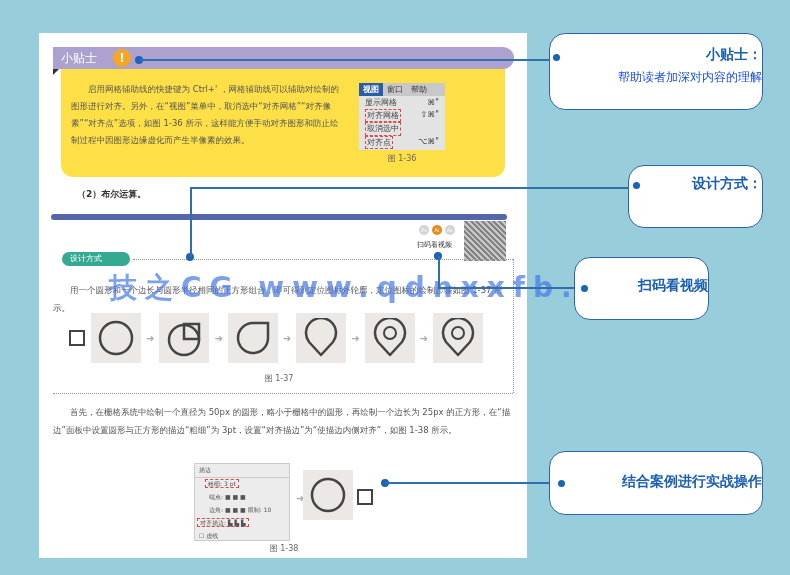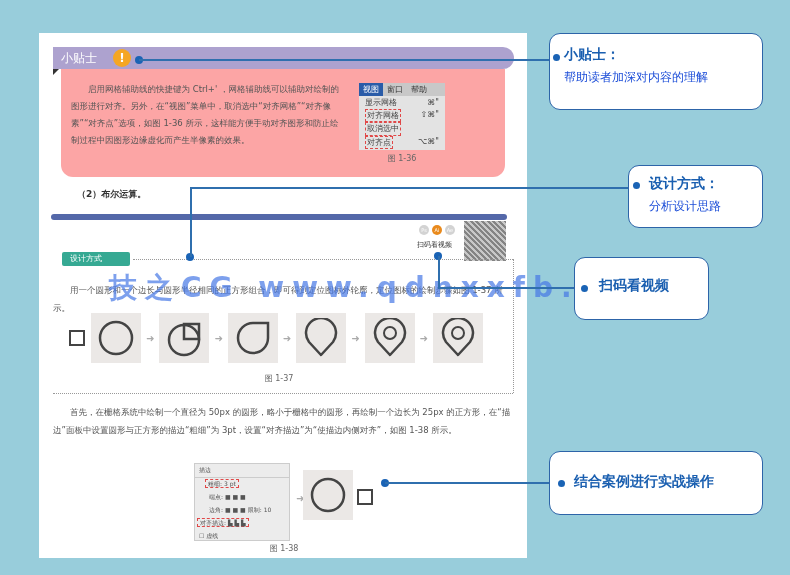--- a/index.html
+++ b/index.html
@@ -6,61 +6,61 @@
   body { width: 790px; height: 575px; background: #98cddb; position: relative; overflow: hidden;
          font-family: "DejaVu Sans", "Liberation Sans", sans-serif; }
   .page { position: absolute; left: 39px; top: 33px; width: 488px; height: 525px; background: #ffffff; }
   .abs { position: absolute; }
 
   
   .tip-bar { left: 14px; top: 14px; width: 461px; height: 22px; background: #ada2cf; border-radius: 0 11px 11px 0; padding-left: 32px; }
   .tip-title { left: 8px; top: 3px; color: #fff; font-size: 12px; }
   .bulb { left: 60px; top: 2px; width: 18px; height: 18px; border-radius: 50%; background: #f5a623; color: #fff; font-size: 12px; font-weight: bold; text-align: center; line-height: 18px; }
   .tip-corner { left: 14px; top: 36px; width: 0; height: 0; border-top: 6px solid #333; border-right: 6px solid transparent; }
-  .tip-body { left: 22px; top: 36px; width: 444px; height: 108px; background: #fca5a5; border-radius: 0 0 12px 12px; }
+  .tip-body { left: 22px; top: 36px; width: 444px; height: 108px; background: #fde047; border-radius: 0 0 12px 12px; }
   .tip-text { left: 10px; top: 12px; width: 270px; font-size: 8.5px; line-height: 17px; color: #555; text-indent: 2em; }
 
   .menu { left: 298px; top: 14px; width: 86px; }
   .menu-bar { display: flex; background: #c8c8c8; height: 13px; font-size: 8px; line-height: 13px; }
   .menu-bar span { padding: 0 4px; color: #333; }
-  .menu-bar span.active { background: #2a5ca8; color: #fff; }
+  .menu-bar span.active { background: #2a5ca8; color: #fff; font-weight: bold; }
   .menu-list { background: #e3e3e3; padding: 1px 0; }
   .menu-row { display: flex; justify-content: space-between; font-size: 8px; line-height: 11.5px; padding: 0 6px; color: #444; }
   .menu-row .lbl.boxed { border: 1px dashed #e04848; padding: 0 1px; }
   .fig-cap { font-size: 8px; color: #666; text-align: center; }
 
   .section-num { left: 38px; top: 155px; font-size: 9px; font-weight: bold; color: #333; }
 
   .case-bar { left: 12px; top: 181px; width: 456px; height: 6px; background: #5468a9; border-radius: 3px; }
   .case-pill { left: 12px; top: 182px; width: 128px; height: 22px; background: #5468a9; border-radius: 11px; }
   .case-title { left: 12px; top: 3px; color: #fff; font-size: 12px; }
   .case-arrow { left: 98px; top: 3px; width: 16px; height: 16px; border-radius: 50%; background: #9fcc9a; color: #222; font-size: 8px; text-align: center; line-height: 16px; }
 
   .app-icons { left: 380px; top: 192px; display: flex; gap: 3px; }
   .app-icon { width: 10px; height: 10px; border-radius: 50%; background: #d3d3d3; font-size: 5px; color: #fff; text-align: center; line-height: 10px; }
   .app-icon.ai { background: #e98a1d; }
   .scan-label { left: 378px; top: 207px; font-size: 7px; color: #333; }
   .qr { left: 425px; top: 188px; width: 42px; height: 40px;
         background: repeating-linear-gradient(45deg,#666 0 2px,#bbb 2px 4px), #999; opacity: .8; }
 
-  .design-pill { left: 23px; top: 219px; width: 68px; height: 14px; background: #36a993; border-radius: 2px; color: #fff; font-size: 8px; line-height: 14px; padding-left: 8px; }
+  .design-pill { left: 23px; top: 219px; width: 68px; height: 14px; background: #36a993; border-radius: 7px; color: #fff; font-size: 8px; line-height: 14px; padding-left: 8px; }
   .dotted-h { border-top: 1px dotted #999; }
   .dotted-v { border-left: 1px dotted #999; }
   .body-text { font-size: 8.5px; color: #555; line-height: 18px; text-indent: 2em; }
 
   .steps { left: 30px; top: 280px; display: flex; align-items: center; }
   .sq-small { width: 16px; height: 16px; border: 2px solid #444; margin-right: 6px; }
   .frame { width: 50px; height: 50px; background: #ebe8e6; display: flex; align-items: center; justify-content: center; }
   .arrow-g { color: #aaa; font-size: 10px; margin: 0 5px; }
 
   .watermark { left: 70px; top: 236px; font-size: 28px; font-weight: bold; color: rgba(70,120,230,.7); letter-spacing: 8px; white-space: nowrap; }
 
   .panel { left: 155px; top: 430px; width: 96px; height: 78px; background: #ececec; border: 1px solid #ccc; font-size: 6px; color: #555; }
 
-  .callout { position: absolute; background: #fff; border: 1.5px solid #2d64a8; border-radius: 11px; }
+  .callout { position: absolute; background: #fff; border: 1.5px solid #2d64a8; border-radius: 16px; text-align: right; }
   .callout .dot { position: absolute; width: 7px; height: 7px; border-radius: 50%; background: #1a63b5; }
   .callout-title { font-weight: bold; color: #1a5fb0; font-size: 14px; }
   .callout-desc { color: #1d4ed8; font-size: 12px; }
   .line-blue { position: absolute; background: #2f6fae; }
   .dot-blue { position: absolute; width: 8px; height: 8px; border-radius: 50%; background: #1a63b5; }
 </style>
 </head>
 <body>
 
 <div class="page">
@@ -217,21 +217,20 @@
 
 <div class="callout" style="left:549px; top:33px; width:214px; height:77px; padding:12px 0 0 14px;">
   <span class="dot" style="left:3px; top:20px;"></span>
   <div class="callout-title">小贴士：</div>
   <div class="callout-desc" style="margin-top:5px;">帮助读者加深对内容的理解</div>
 </div>
 
 <div class="callout" style="left:628px; top:165px; width:135px; height:63px; padding:9px 0 0 20px;">
   <span class="dot" style="left:4px; top:16px;"></span>
   <div class="callout-title">设计方式：</div>
-  <div class="callout-desc" style="margin-top:5px;">分析设计思路</div>
 </div>
 
 <div class="callout" style="left:574px; top:257px; width:135px; height:63px; padding:19px 0 0 24px;">
   <span class="dot" style="left:6px; top:27px;"></span>
   <div class="callout-title">扫码看视频</div>
 </div>
 
 <div class="callout" style="left:549px; top:451px; width:214px; height:64px; padding:21px 0 0 24px;">
   <span class="dot" style="left:8px; top:28px;"></span>
   <div class="callout-title">结合案例进行实战操作</div>

